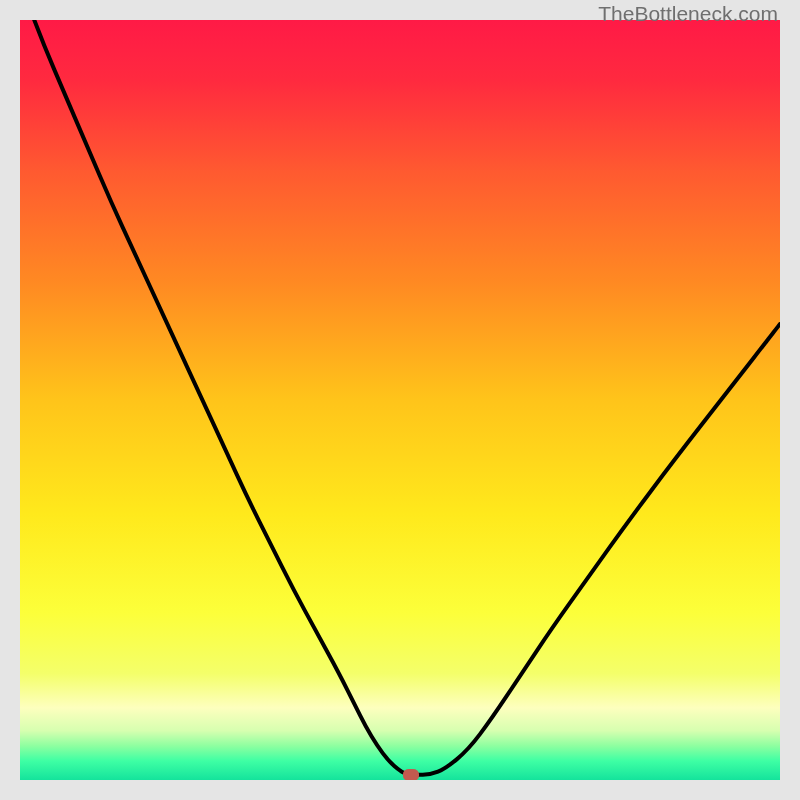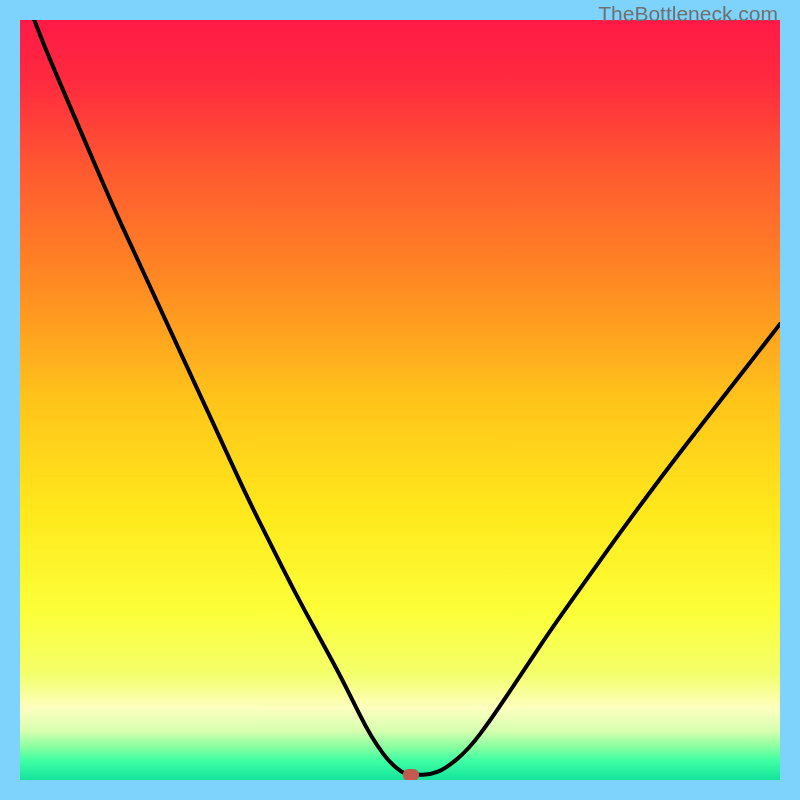--- a/index.html
+++ b/index.html
@@ -8,21 +8,21 @@
     width: 800px;
     height: 800px;
     background: #000;
     overflow: hidden;
     font-family: Arial, Helvetica, sans-serif;
   }
   .canvas {
     position: relative;
     width: 800px;
     height: 800px;
-    background: #7dd3fc;
+    background: #e5e5e5;
   }
   .plot-area {
     position: absolute;
     left: 20px;
     top: 20px;
     width: 760px;
     height: 760px;
     overflow: hidden;
   }
   .gradient-bg {

